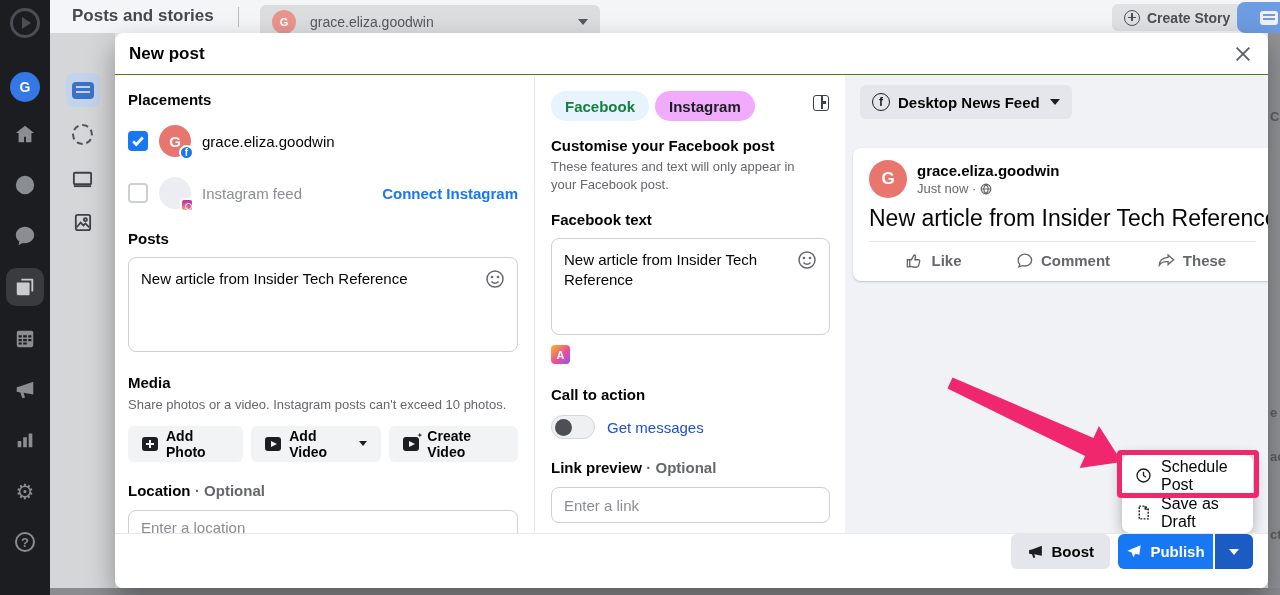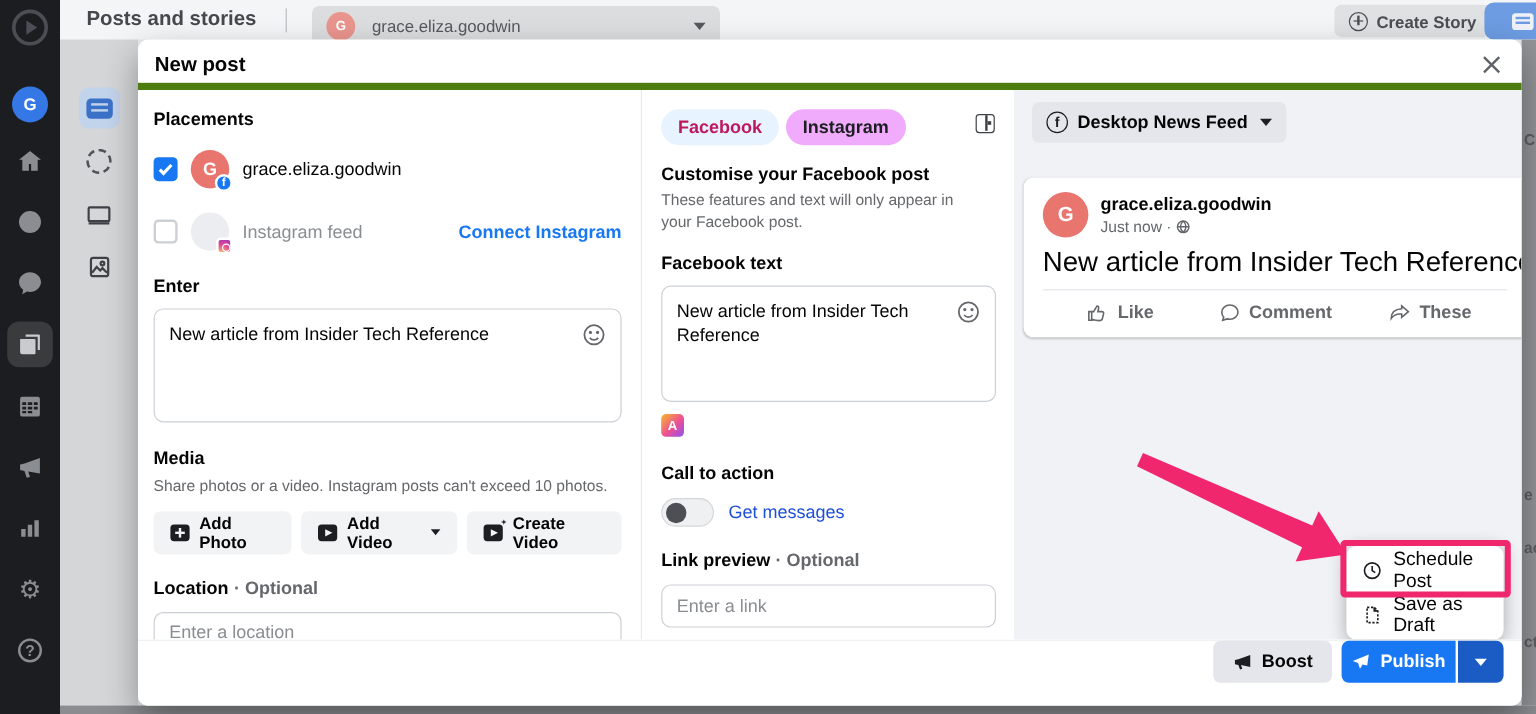--- a/index.html
+++ b/index.html
@@ -42,21 +42,21 @@
   .postlines::before { content:""; position:absolute; left:4px; top:4px; width:14px; height:2.4px; background:#c2d3ec; box-shadow:0 5px 0 #c2d3ec; }
   .spin { width:21px; height:21px; border:2.4px dashed #4f5256; border-radius:50%; }
   .rail-ic svg { width:23px; height:23px; fill:none; stroke:#3e4145; stroke-width:1.9; }
 
   .right-sliver { position:absolute; left:1268px; top:33px; width:12px; height:555px; background:#929396; z-index:2; }
   .frag { position:absolute; left:2px; font-size:13px; font-weight:bold; color:#5c5e61; white-space:nowrap; }
   .bottom-strip { position:absolute; left:50px; top:588px; width:1230px; height:7px; background:#8a8c8f; z-index:2; }
 
   
   .modal { position:absolute; left:115px; top:33px; width:1153px; height:555px; background:#fff; border-radius:8px; box-shadow:0 12px 28px rgba(0,0,0,.35); z-index:4; }
-  .m-header { position:relative; height:42px; border-bottom:6px solid #4d7c0f; }
+  .m-header { position:relative; height:42px; border-bottom:1px solid #4d7c0f; }
   .m-title { position:absolute; left:14px; top:11px; font-size:17px; font-weight:bold; color:#050505; }
   .m-close { position:absolute; right:14px; top:10px; width:22px; height:22px; }
   .m-close::before, .m-close::after { content:""; position:absolute; left:10px; top:2px; width:2px; height:18px; background:#5f6368; }
   .m-close::before { transform:rotate(45deg); }
   .m-close::after { transform:rotate(-45deg); }
   .m-body { position:absolute; left:0; top:42px; right:0; bottom:55px; display:flex; overflow:hidden; }
 
   
   .col-left { width:420px; border-right:1px solid #e6e8ea; padding:16px 16px 0 13px; overflow:hidden; }
   .h15 { font-size:15px; font-weight:bold; color:#050505; }
@@ -90,21 +90,21 @@
   .mic.play::after { content:""; position:absolute; left:6px; top:4px; border-left:6px solid #f2f3f5; border-top:3.5px solid transparent; border-bottom:3.5px solid transparent; }
   .mic.spark::before { content:""; position:absolute; right:-3px; top:-4px; width:5px; height:5px; background:#1c1e21; clip-path:polygon(50% 0,62% 38%,100% 50%,62% 62%,50% 100%,38% 62%,0 50%,38% 38%); }
   .mini-caret { width:0; height:0; border-left:4.5px solid transparent; border-right:4.5px solid transparent; border-top:5.5px solid #1c1e21; margin-left:2px; }
   .inp { margin-top:10px; width:100%; height:36px; border:1px solid #ccd0d5; border-radius:8px; padding:0 12px; font-size:15px; color:#050505; font-family:"Liberation Sans",sans-serif; background:#fff; outline:none; }
   .inp::placeholder { color:#8a8d91; }
 
   
   .col-mid { width:310px; padding:16px 15px 0 16px; position:relative; overflow:hidden; }
   .tabs { display:flex; gap:6px; align-items:center; }
   .tab { height:30px; padding:0 14px; border-radius:16px; display:flex; align-items:center; font-size:15px; font-weight:bold; }
-  .tab.active { background:#e7f3ff; color:#be185d; }
+  .tab.active { background:#e7f3ff; color:#15803d; }
   .tab.idle { background:#f0abfc; color:#1c1e21; font-weight:600; }
   .collapse-ic { position:absolute; right:16px; top:20px; width:16px; height:16px; border:1.6px solid #3e4145; border-radius:3px; }
   .collapse-ic::before { content:""; position:absolute; left:7px; top:0; width:1.6px; height:13px; background:#3e4145; }
   .collapse-ic::after { content:""; position:absolute; right:2px; top:5px; width:3px; height:3px; background:#3e4145; }
   .sub2 { margin-top:4px; font-size:13px; color:#65676b; line-height:1.35; width:250px; }
   .aa-ic { margin-top:10px; width:19px; height:19px; border-radius:4px; background:linear-gradient(135deg,#f7b928 0%,#ee4f94 55%,#8a53f0 100%); color:#fff; font-size:11px; font-weight:bold; display:flex; align-items:center; justify-content:center; }
   .tog-row { display:flex; align-items:center; gap:12px; margin-top:12px; }
   .toggle { width:44px; height:24px; background:#eef0f2; border:1px solid #d4d6da; border-radius:12px; position:relative; }
   .toggle .knob { position:absolute; left:3px; top:2.5px; width:17px; height:17px; border-radius:50%; background:#4d4f54; }
   .tog-label { font-size:15px; color:#1d4ed8; }
@@ -271,21 +271,21 @@
         <div class="plc-row">
           <span class="chk off"></span>
           <span class="av-wrap">
             <span class="av gray"></span>
             <span class="badge-ig"></span>
           </span>
           <span class="plc-name gray">Instagram feed</span>
           <span class="link-blue">Connect Instagram</span>
         </div>
 
-        <div class="sec h15">Enter</div>
+        <div class="sec h15">Posts</div>
         <div class="ta left-h">
           <span class="ta-text">New article from Insider Tech Reference</span>
           <span class="smiley"><svg viewBox="0 0 20 20">
                 <circle cx="10" cy="10" r="8"></circle>
                 <circle cx="7" cy="8" r="0.6" fill="#65676b"></circle>
                 <circle cx="13" cy="8" r="0.6" fill="#65676b"></circle>
                 <path d="M6.5 12.5c1 1.2 2.2 1.8 3.5 1.8s2.5-.6 3.5-1.8"></path>
               </svg></span>
         </div>
 

